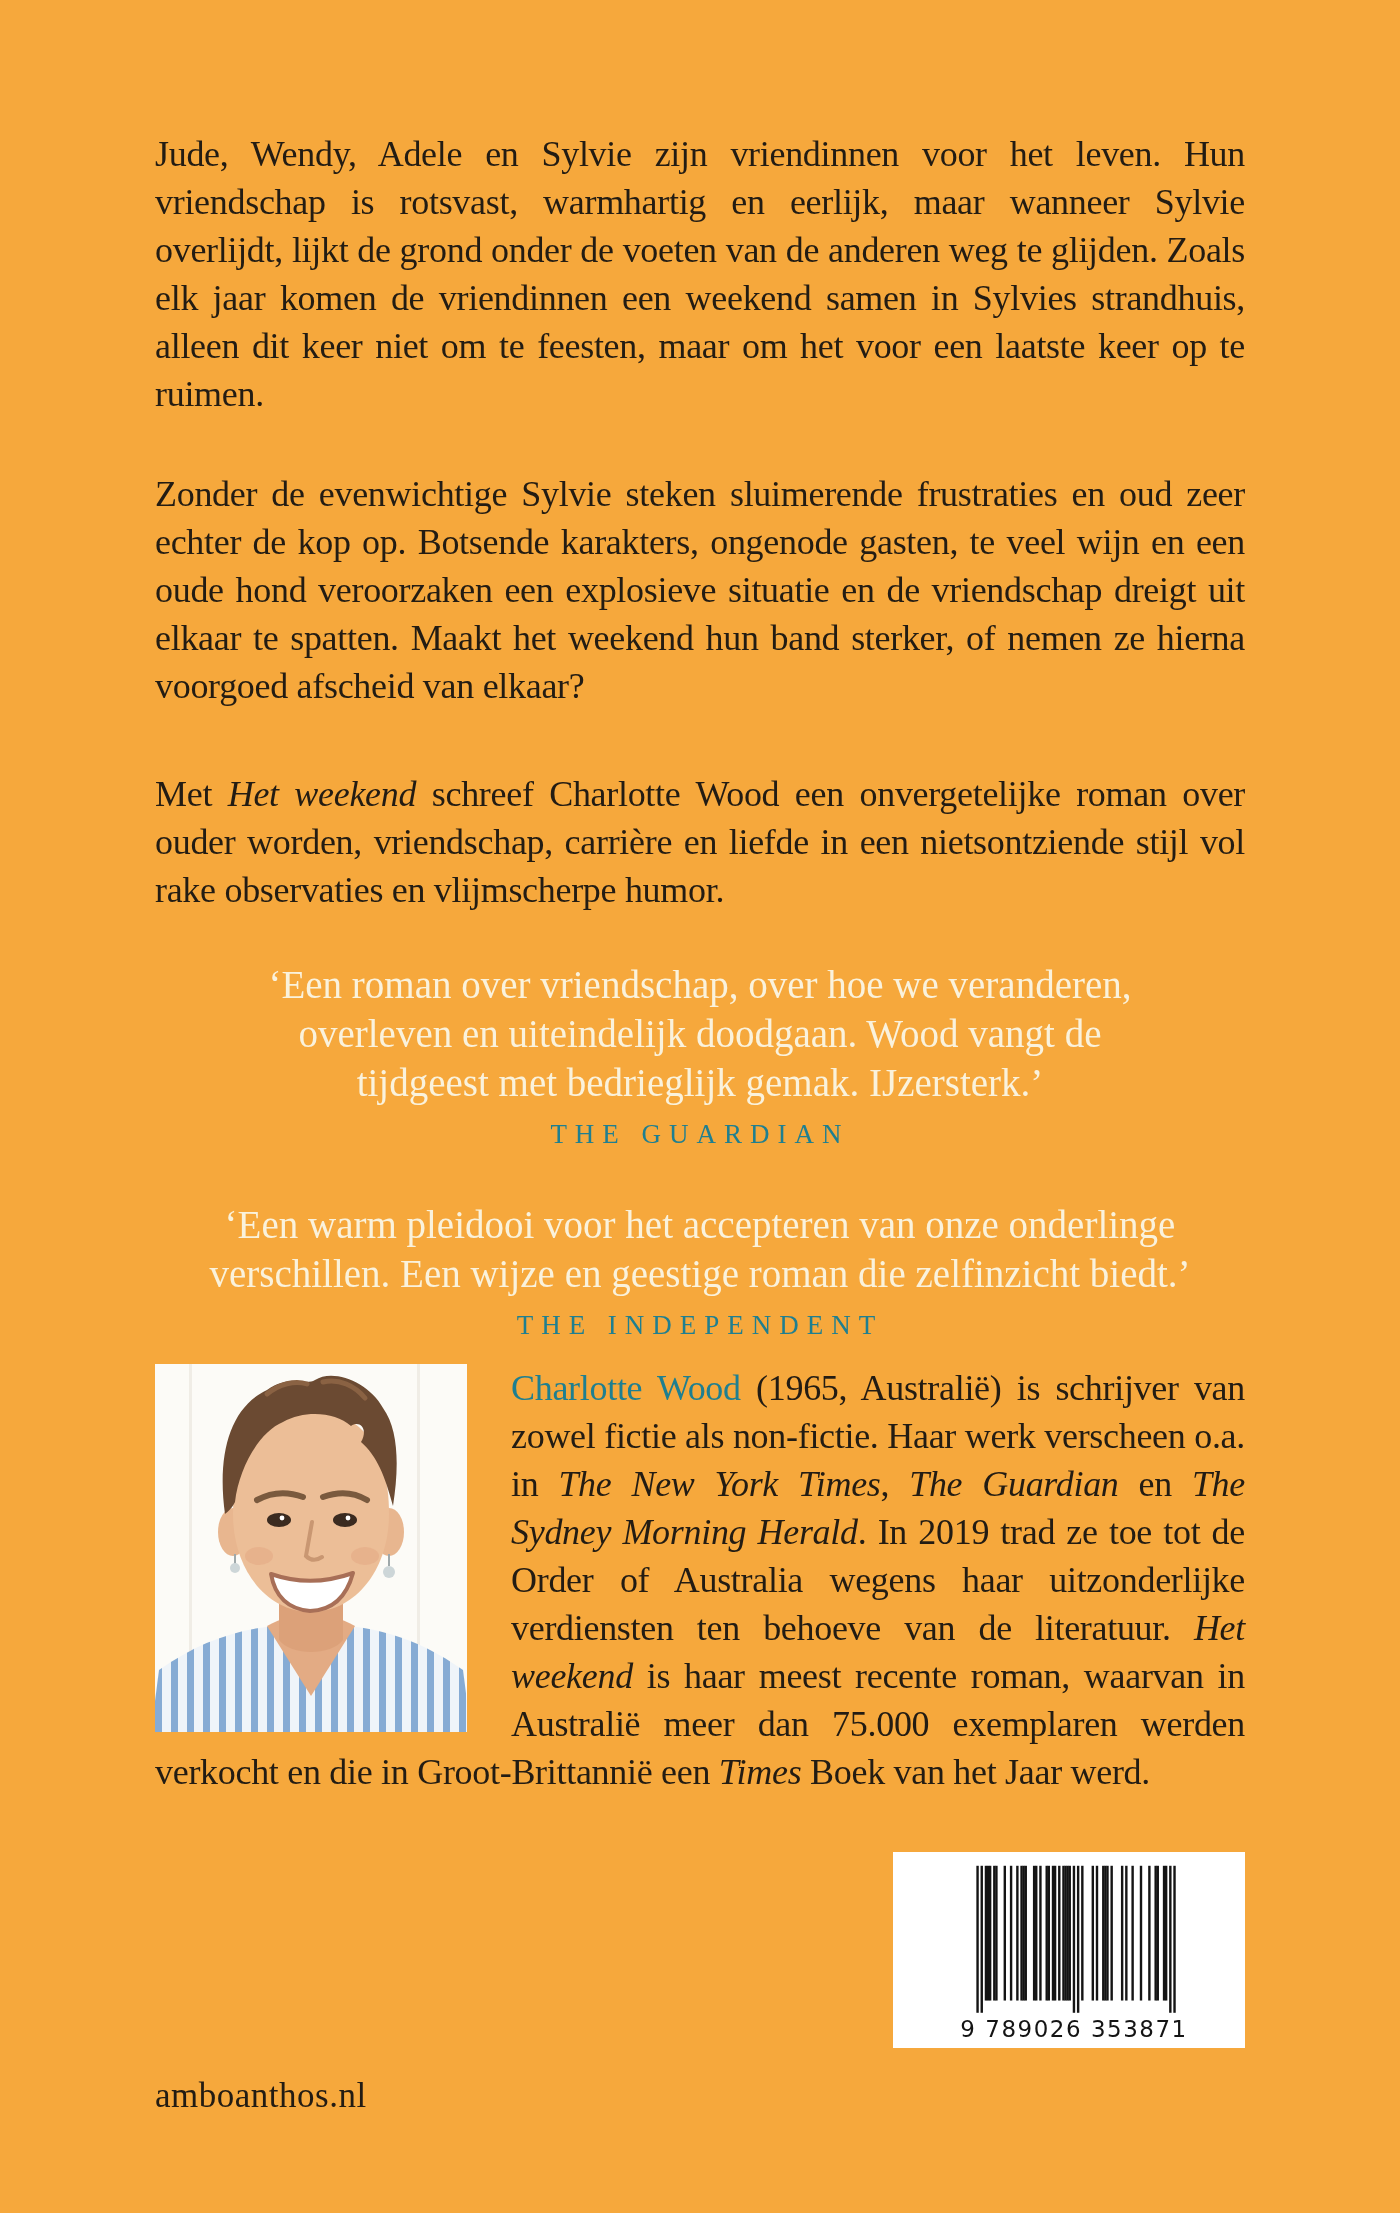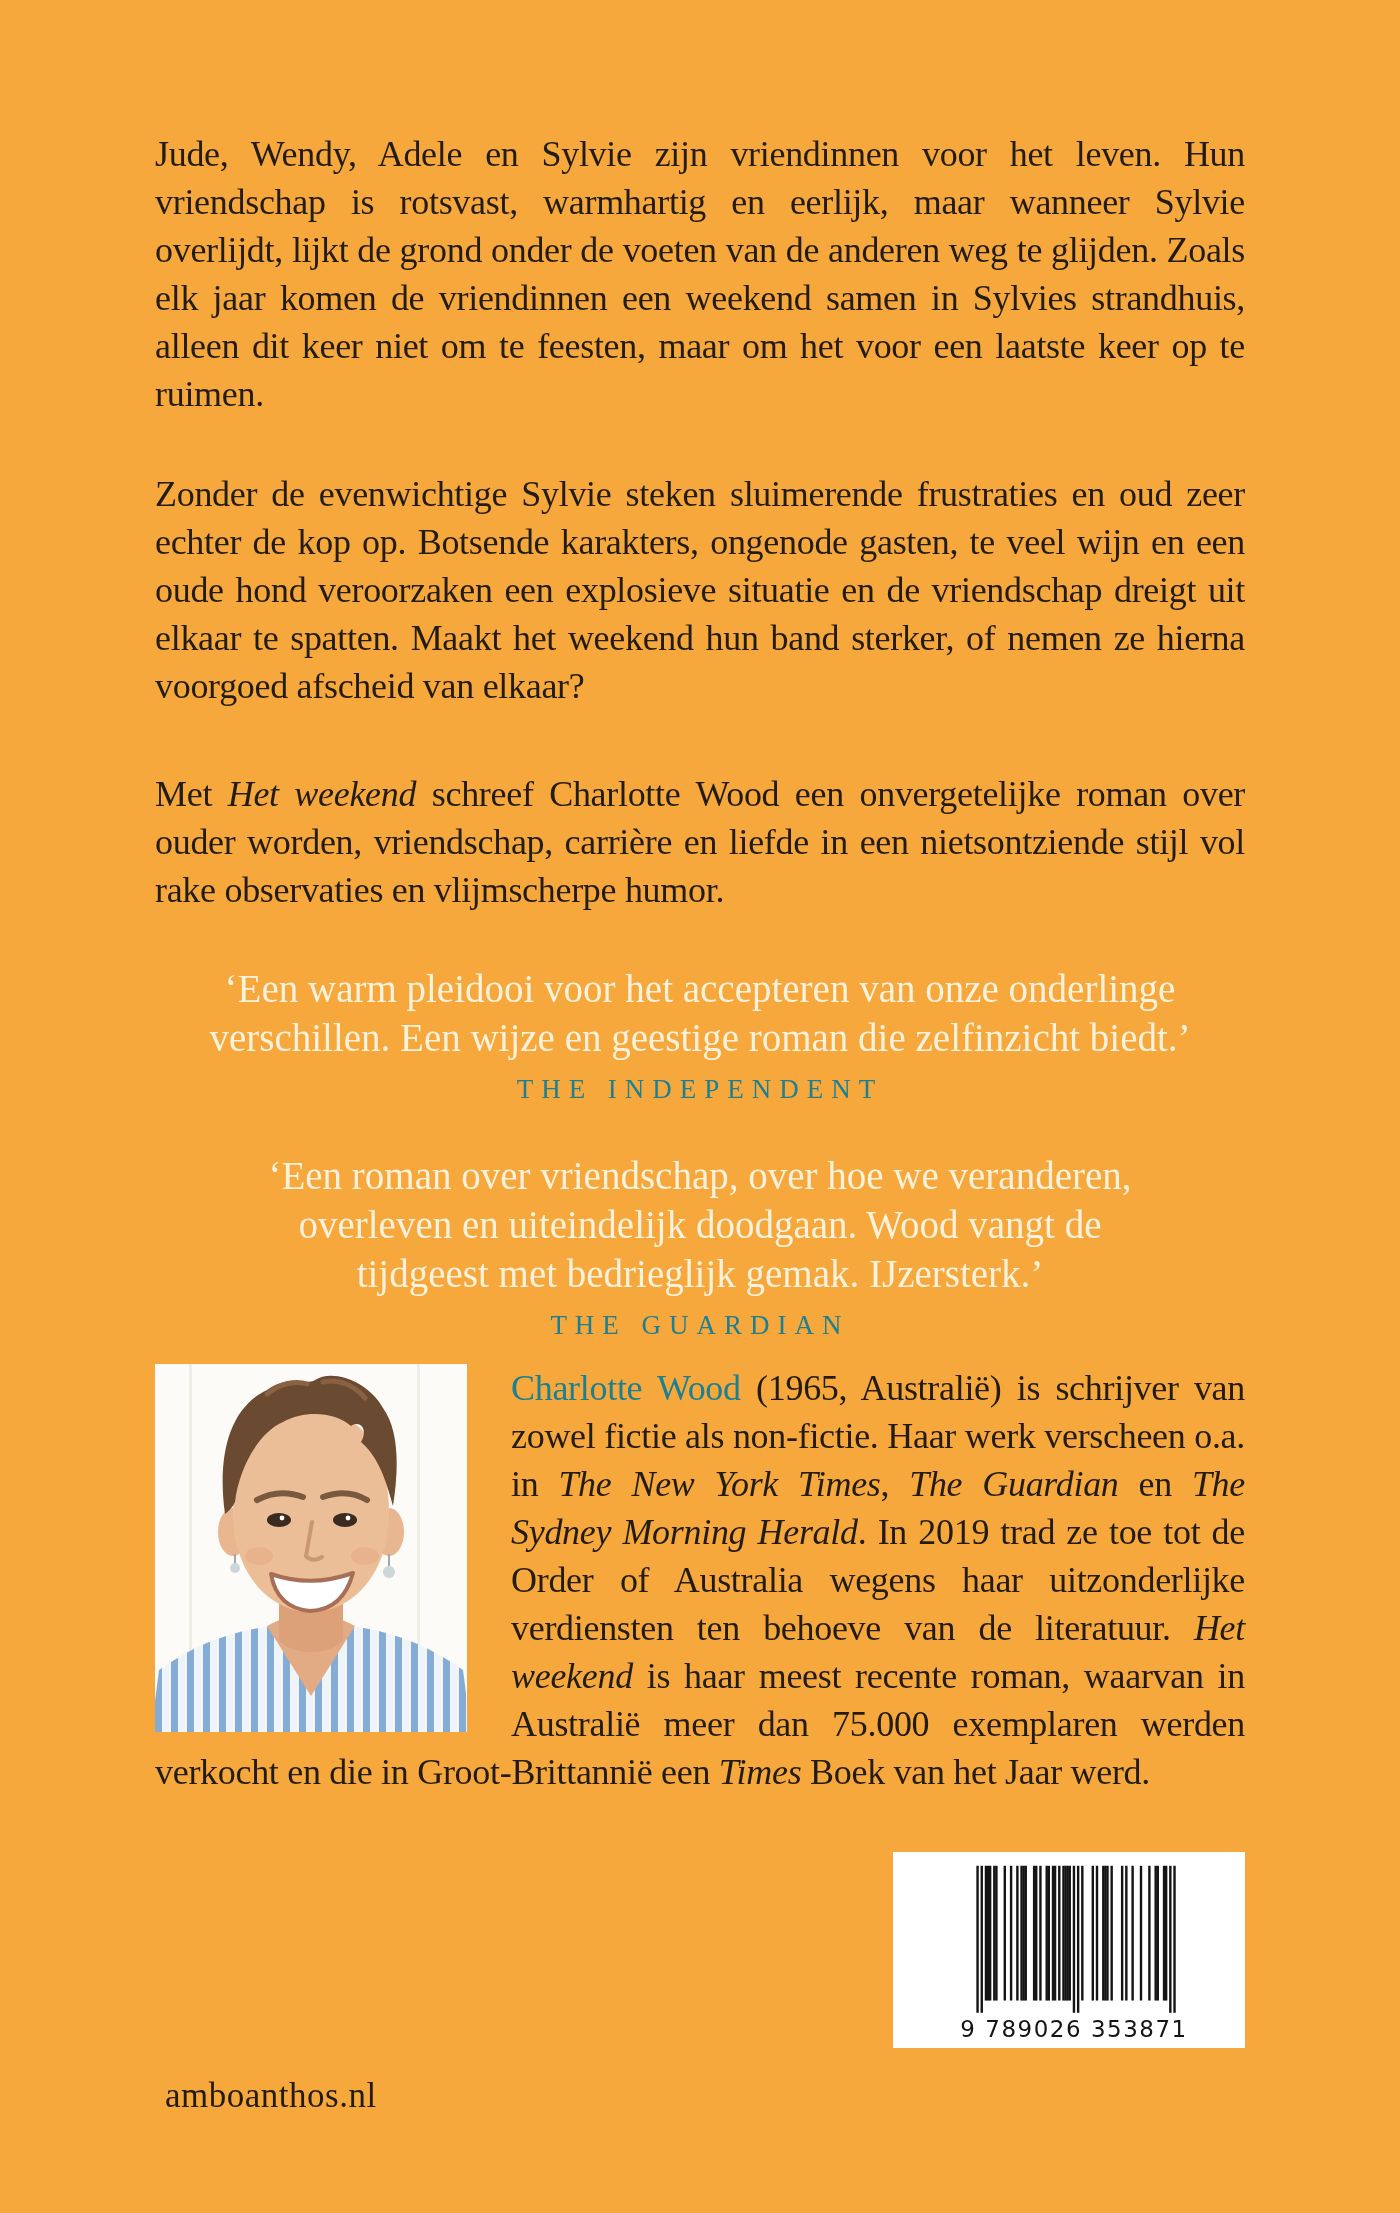--- a/index.html
+++ b/index.html
@@ -75,47 +75,47 @@
     height: 196px;
     background: var(--barcode-bg);
   }
   .barcode svg { display: block; width: 100%; height: 100%; }
   .isbn-text {
     font-family: "DejaVu Sans", sans-serif;
     fill: var(--bar-color);
   }
   .site {
     position: absolute;
-    left: 165px;
+    left: 155px;
     top: 2076px;
     font-size: 35px;
     letter-spacing: 0.5px;
     color: var(--ink);
   }
 </style>
 </head>
 <body>
 
 <div class="cover">
   <div class="content">
 
     <p class="body-text p1">Jude, Wendy, Adele en Sylvie zijn vriendinnen voor het leven. Hun vriendschap is rotsvast, warmhartig en eerlijk, maar wanneer Sylvie overlijdt, lijkt de grond onder de voeten van de anderen weg te glijden. Zoals elk jaar komen de vriendinnen een weekend samen in Sylvies strandhuis, alleen dit keer niet om te feesten, maar om het voor een laatste keer op te ruimen.</p>
 
     <p class="body-text p2">Zonder de evenwichtige Sylvie steken sluimerende frustraties en oud zeer echter de kop op. Botsende karakters, ongenode gasten, te veel wijn en een oude hond veroorzaken een explosieve situatie en de vriendschap dreigt uit elkaar te spatten. Maakt het weekend hun band sterker, of nemen ze hierna voorgoed afscheid van elkaar?</p>
 
     <p class="body-text p3"><span>Met </span><span class="it">Het weekend</span><span> schreef Charlotte Wood een onvergetelijke roman over ouder worden, vriendschap, carrière en liefde in een nietsontziende stijl vol rake observaties en vlijmscherpe humor.</span></p>
 
+    <div class="quote quote-1">
+      <p class="quote-text">‘Een roman over vriendschap, over hoe we veranderen, overleven en uiteindelijk doodgaan. Wood vangt de tijdgeest met bedrieglijk gemak. IJzersterk.’</p>
+      <p class="quote-source">THE GUARDIAN</p>
+    </div>
+
     <div class="quote quote-2">
       <p class="quote-text">‘Een warm pleidooi voor het accepteren van onze onderlinge verschillen. Een wijze en geestige roman die zelfinzicht biedt.’</p>
       <p class="quote-source">THE INDEPENDENT</p>
-    </div>
-
-    <div class="quote quote-1">
-      <p class="quote-text">‘Een roman over vriendschap, over hoe we veranderen, overleven en uiteindelijk doodgaan. Wood vangt de tijdgeest met bedrieglijk gemak. IJzersterk.’</p>
-      <p class="quote-source">THE GUARDIAN</p>
     </div>
 
     <div class="bio">
       <div class="author-photo">
         <svg viewBox="0 0 312 368" xmlns="http://www.w3.org/2000/svg">
           <defs>
             <pattern id="shirt-stripes" width="16" height="16" patternUnits="userSpaceOnUse">
               <rect width="16" height="16" fill="#EFF4F9"></rect>
               <rect width="7" height="16" fill="#86ABD4"></rect>
             </pattern>

